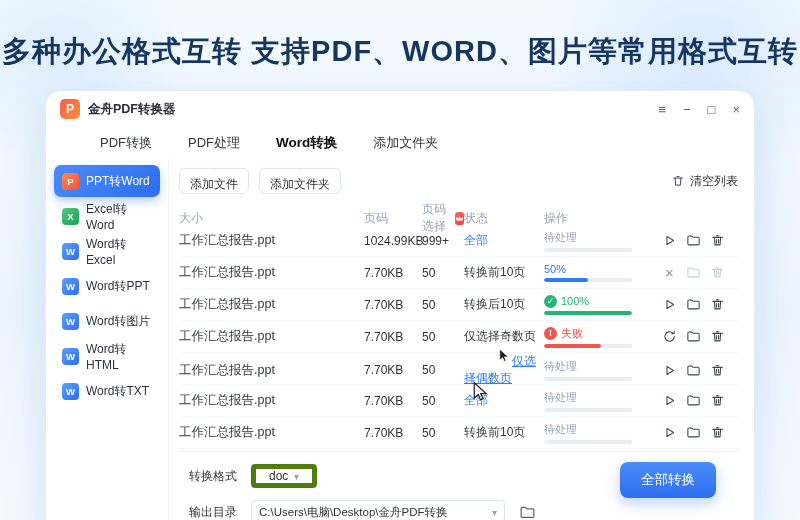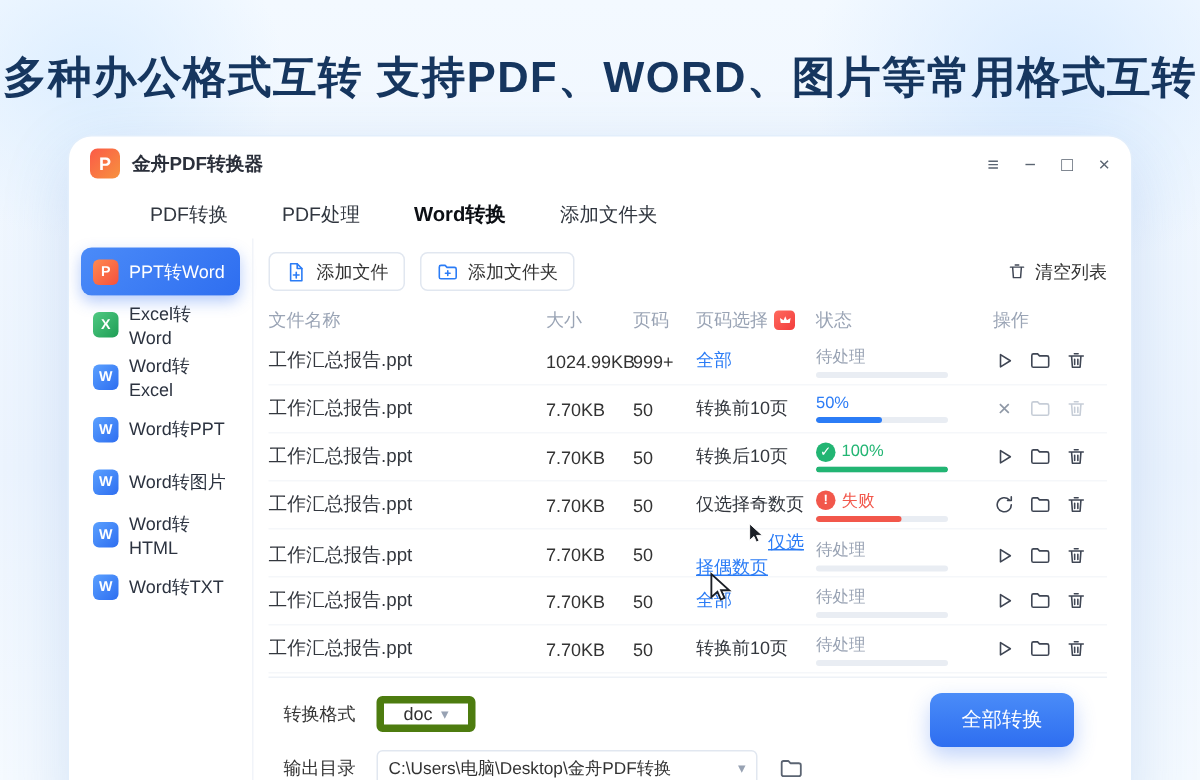--- a/index.html
+++ b/index.html
@@ -42,21 +42,21 @@
          display:flex; align-items:center; justify-content:center; flex:none; }
   .fic.ppt   { background:linear-gradient(135deg,#ff8a50,#f5503d); }
   .fic.excel { background:linear-gradient(135deg,#4fc982,#1f9e55); }
   .fic.word  { background:linear-gradient(135deg,#5aa0ff,#2e6ef0); }
 
   .content { flex:1; padding:8px 16px 0 10px; border-left:1px solid #f1f4f9; position:relative; }
 
   
   .toolbar { display:flex; align-items:center; gap:10px; height:28px; margin-bottom:6px; }
   .btn-outline { height:26px; padding:0 10px; border:1px solid #e1e7f0; border-radius:5px; background:#fff;
-                 display:flex; gap:6px; align-items:center; font-size:12px; color:#333; cursor:pointer; }
+                 display:flex; gap:6px; align-items:center; font-size:12px; color:#333; cursor:pointer;flex-direction:column; }
   .clear-btn { margin-left:auto; display:flex; gap:5px; align-items:center; font-size:12px; color:#333; cursor:pointer; }
 
   
   .grid { display:grid; grid-template-columns:185px 58px 42px 80px 118px 1fr; align-items:center; }
   .thead { height:24px; color:#9aa4b5; font-size:12px; }
   .th-sel { display:flex; align-items:center; gap:4px; }
   .crown { width:14px; height:13px; border-radius:3px; background:linear-gradient(135deg,#ff6a5e,#f23d3d);
            display:flex; align-items:center; justify-content:center; }
   .crown svg { width:9px; height:9px; }
   .trow { height:32px; border-bottom:1px solid #f5f7fa; font-size:12px; color:#333; }
@@ -185,21 +185,20 @@
           </div>
           <div class="clear-btn">
             <svg class="ti" viewBox="0 0 24 24">
                 <path d="M4.5 7h15M10 4.5h4M7 7l.9 12h8.2L17 7"></path>
               </svg>
             <span>清空列表</span>
           </div>
         </div>
 
         <div class="grid thead">
-          <div>文件名称</div>
           <div>大小</div>
           <div>页码</div>
           <div class="th-sel">
             <span>页码选择</span>
             <span class="crown">
                 <svg viewBox="0 0 24 24">
                   <path d="M4 17l-1.5-9L9 12l3-7 3 7 6.5-4L20 17z" fill="#fff"></path>
                 </svg>
               </span>
           </div>

